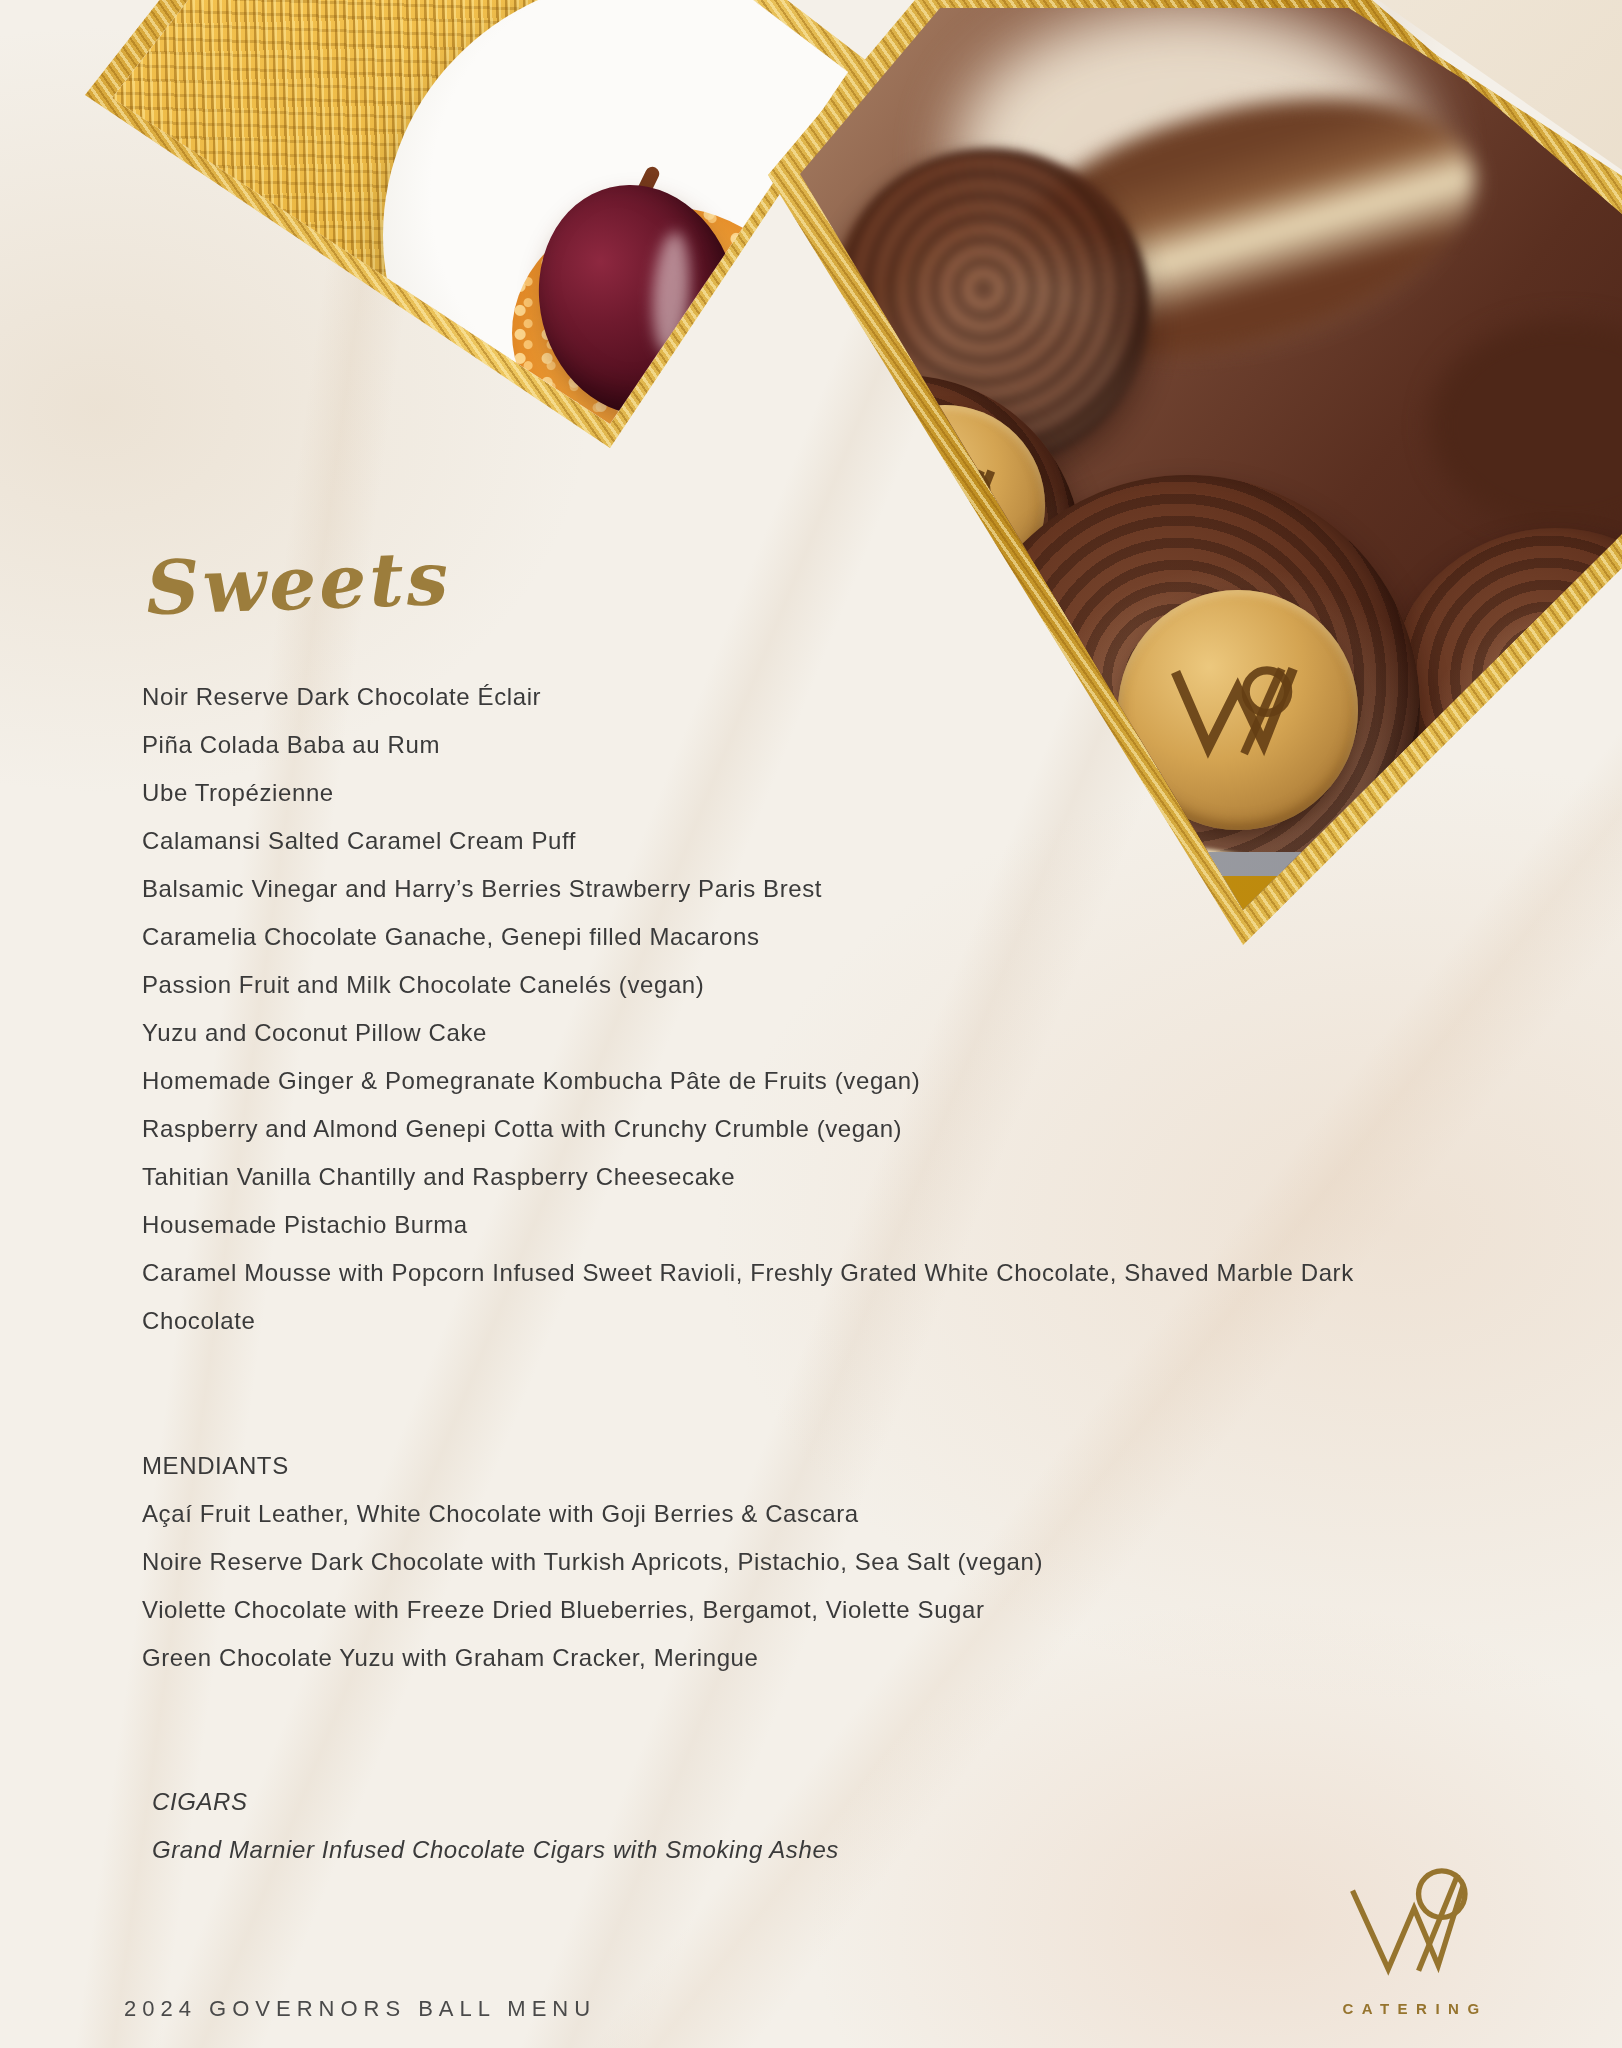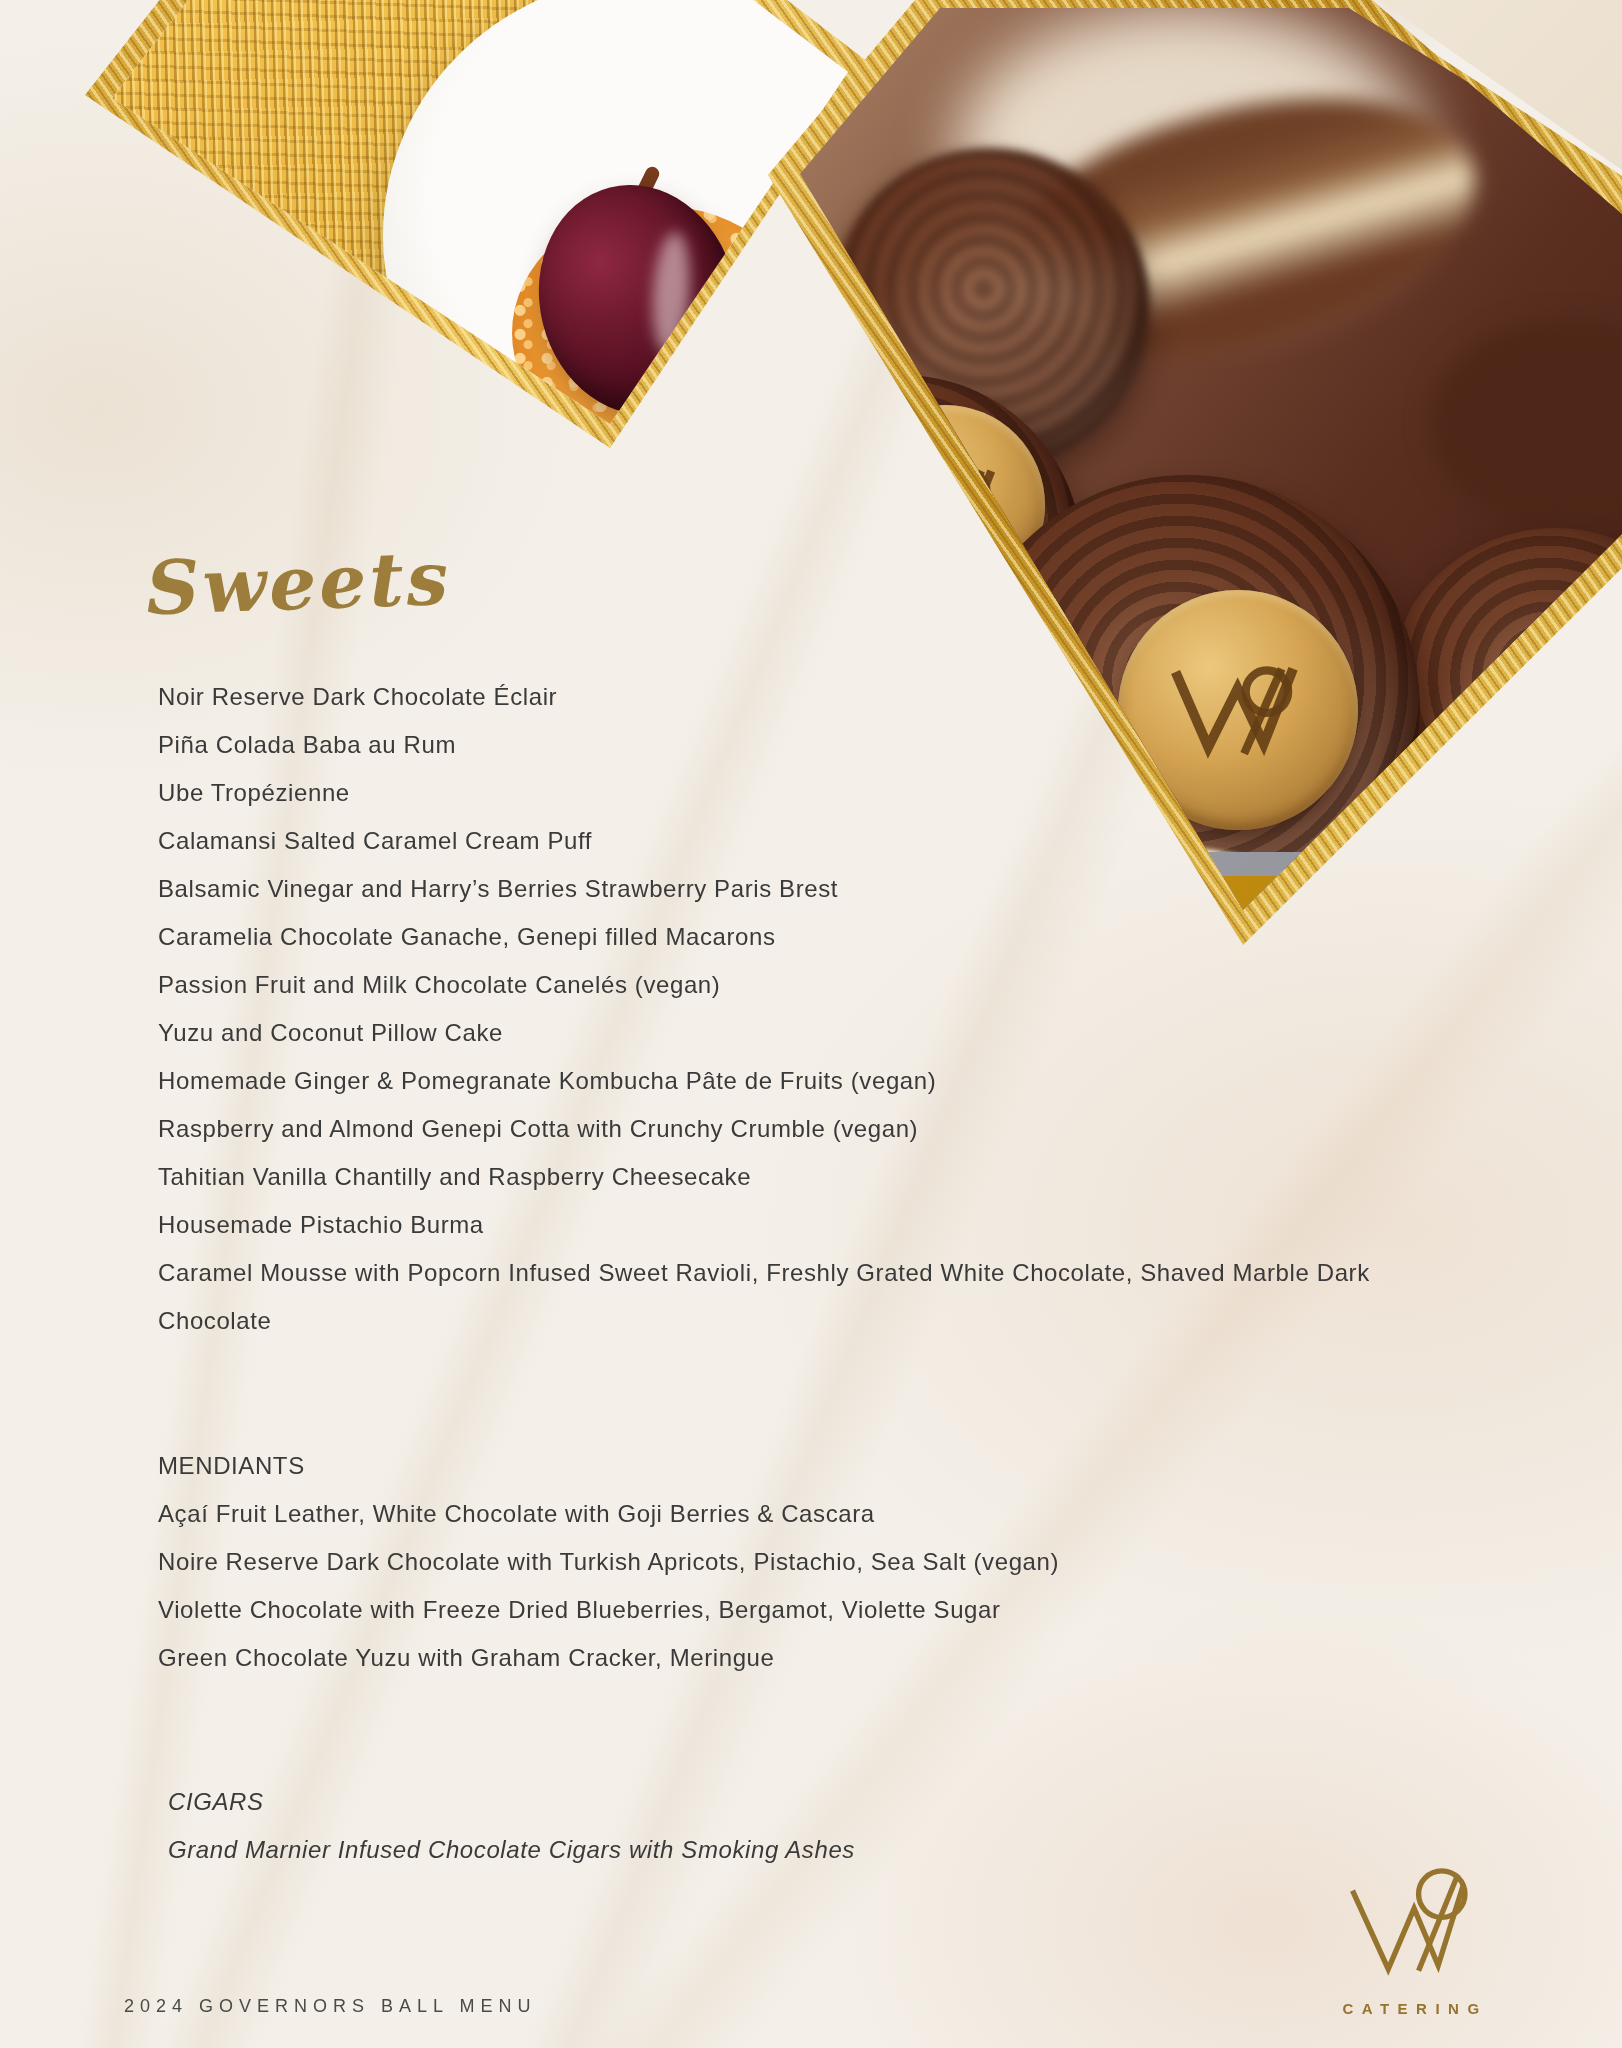--- a/index.html
+++ b/index.html
@@ -110,28 +110,28 @@
   .corner{clip-path:polygon(1378px 0px, 1622px 0px, 1622px 170px);
     background:linear-gradient(135deg,#f8f3ea 10%,#f1e8da 45%,#e8dbc7 80%);}
   
   .script-heading{
     position:absolute;left:146px;top:540px;
     font-family:"DejaVu Serif", serif;font-style:italic;font-weight:bold;
     font-size:74px;letter-spacing:3px;color:#9c7d3c;transform:rotate(-2deg);
   }
   ul.menu{list-style:none;margin:0;padding:0;position:absolute;}
   ul.menu li{
-    line-height:48px;font-size:24px;letter-spacing:0.6px;color:#3a3a3a;font-weight:400;margin-left:16px;
+    line-height:48px;font-size:24px;letter-spacing:0.6px;color:#3a3a3a;font-weight:400;
   }
   .sweets-list{left:142px;top:673px;width:1270px;}
   .mendiants-block{left:142px;top:1442px;width:1270px;}
   .cigars-block{left:152px;top:1778px;width:1270px;font-style:italic;}
   .footer-title{
     position:absolute;left:124px;top:1996px;
-    font-size:18px;letter-spacing:6px;color:#4a4a4a;
+    font-size:22px;letter-spacing:6px;color:#4a4a4a;
   }
   .logo{
     position:absolute;left:1328px;top:1862px;width:174px;text-align:center;color:#96742e;
   }
   .logo svg{width:150px;height:116px;display:block;margin:0 auto;}
   .logo .catering{
     margin-top:22px;font-size:15px;letter-spacing:8.5px;font-weight:600;color:#96742e;
   }
 </style>
 </head>

